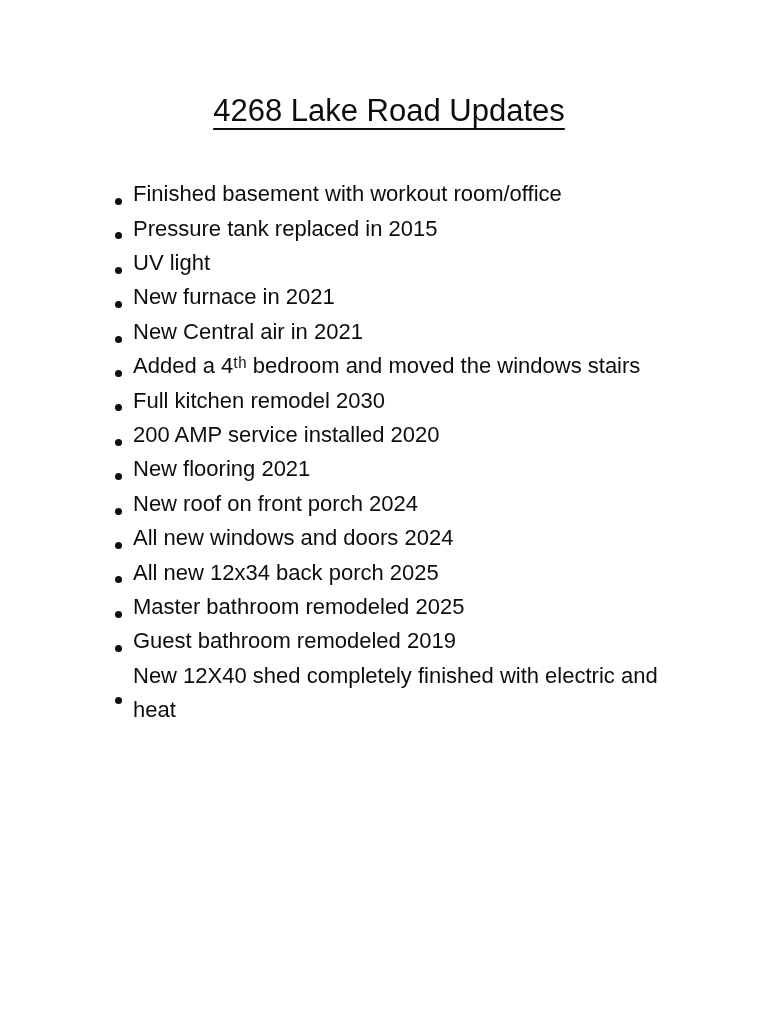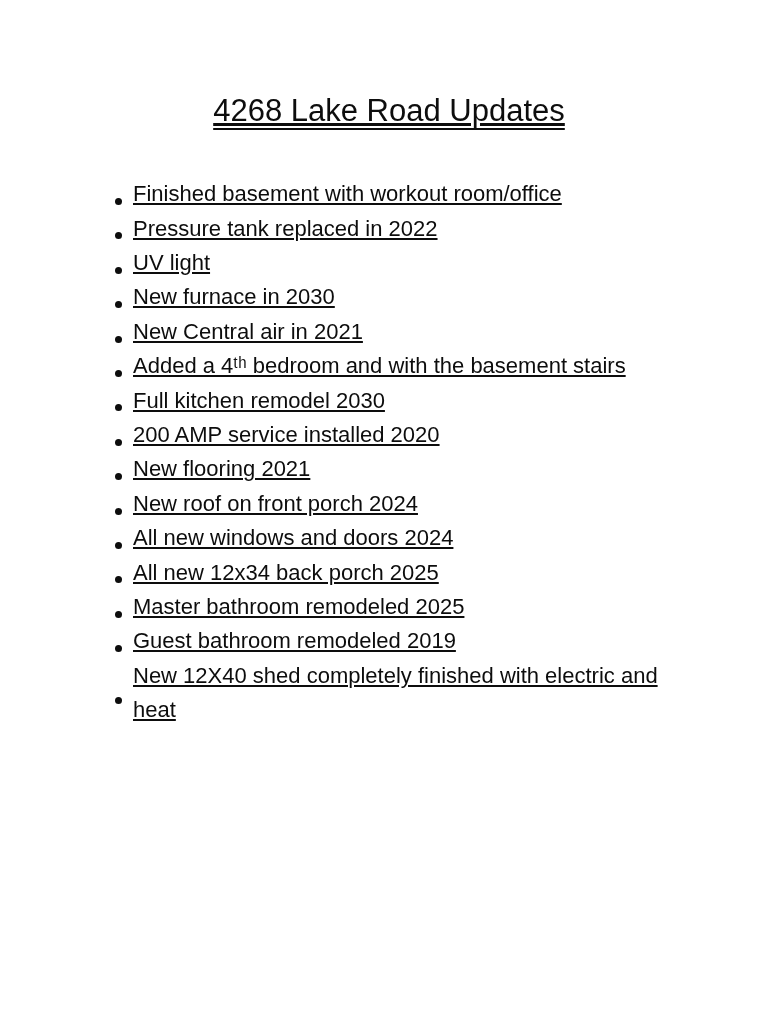--- a/index.html
+++ b/index.html
@@ -5,21 +5,20 @@
   html, body { margin: 0; padding: 0; background: #ffffff; }
   .page {
     position: relative;
     width: 778px;
     height: 1010px;
     background: var(--bg, #ffffff);
     color: var(--text, #0d0d0d);
     font-family: "Liberation Sans", "DejaVu Sans", sans-serif;
     overflow: hidden;
     box-sizing: border-box;
-    text-decoration: underline;
   }
   .title {
     margin: 0;
     padding-top: 92px;
     text-align: center;
     font-size: 31px;
     font-weight: 400;
     line-height: 1.2;
   }
   .title-text {
@@ -59,37 +58,37 @@
 
   <h1 class="title"><span class="title-text">4268 Lake Road Updates</span></h1>
 
   <ul class="updates-list">
     <li class="item">
       <span class="bullet"></span>
       <span class="item-text">Finished basement with workout room/office</span>
     </li>
     <li class="item">
       <span class="bullet"></span>
-      <span class="item-text">Pressure tank replaced in 2022</span>
+      <span class="item-text">Pressure tank replaced in 2015</span>
     </li>
     <li class="item">
       <span class="bullet"></span>
       <span class="item-text">UV light</span>
     </li>
     <li class="item">
       <span class="bullet"></span>
-      <span class="item-text">New furnace in 2030</span>
+      <span class="item-text">New furnace in 2021</span>
     </li>
     <li class="item">
       <span class="bullet"></span>
       <span class="item-text">New Central air in 2021</span>
     </li>
     <li class="item">
       <span class="bullet"></span>
-      <span class="item-text">Added a 4ᵗʰ bedroom and with the basement stairs</span>
+      <span class="item-text">Added a 4ᵗʰ bedroom and moved the windows stairs</span>
     </li>
     <li class="item">
       <span class="bullet"></span>
       <span class="item-text">Full kitchen remodel 2030</span>
     </li>
     <li class="item">
       <span class="bullet"></span>
       <span class="item-text">200 AMP service installed 2020</span>
     </li>
     <li class="item">

